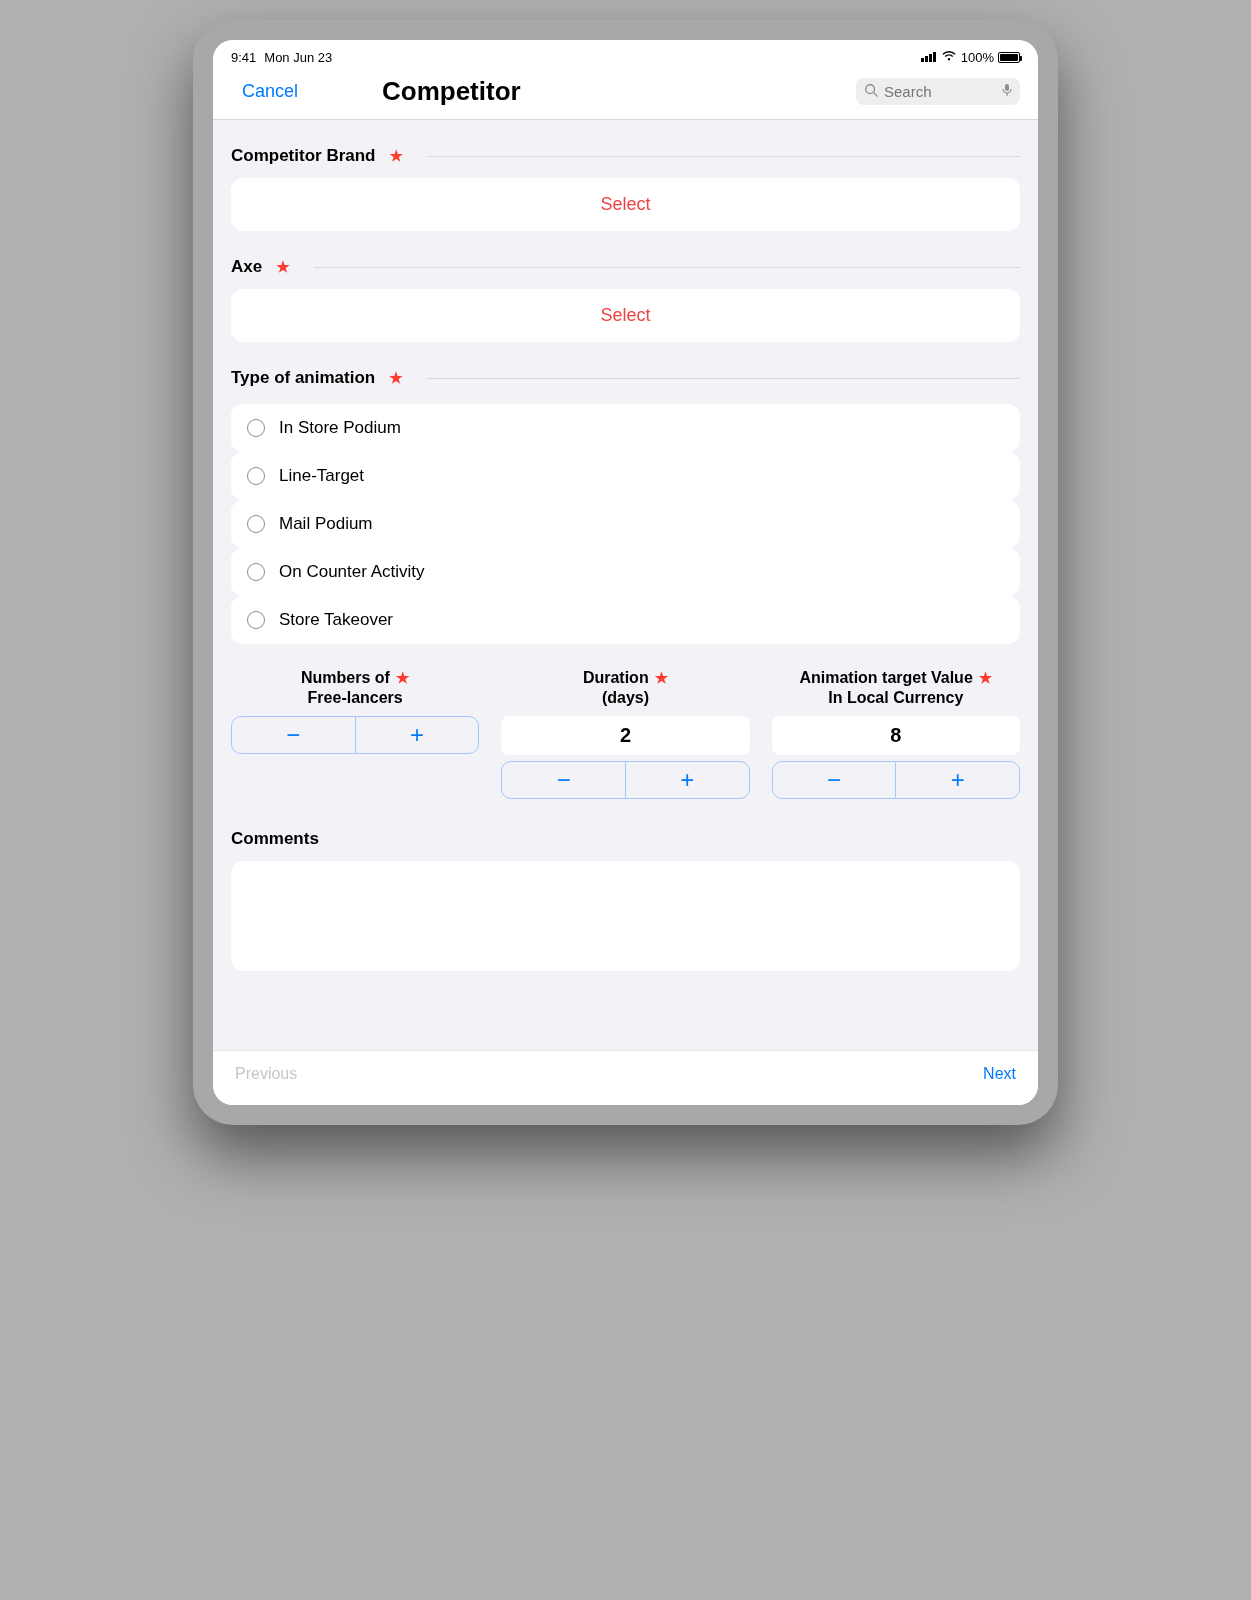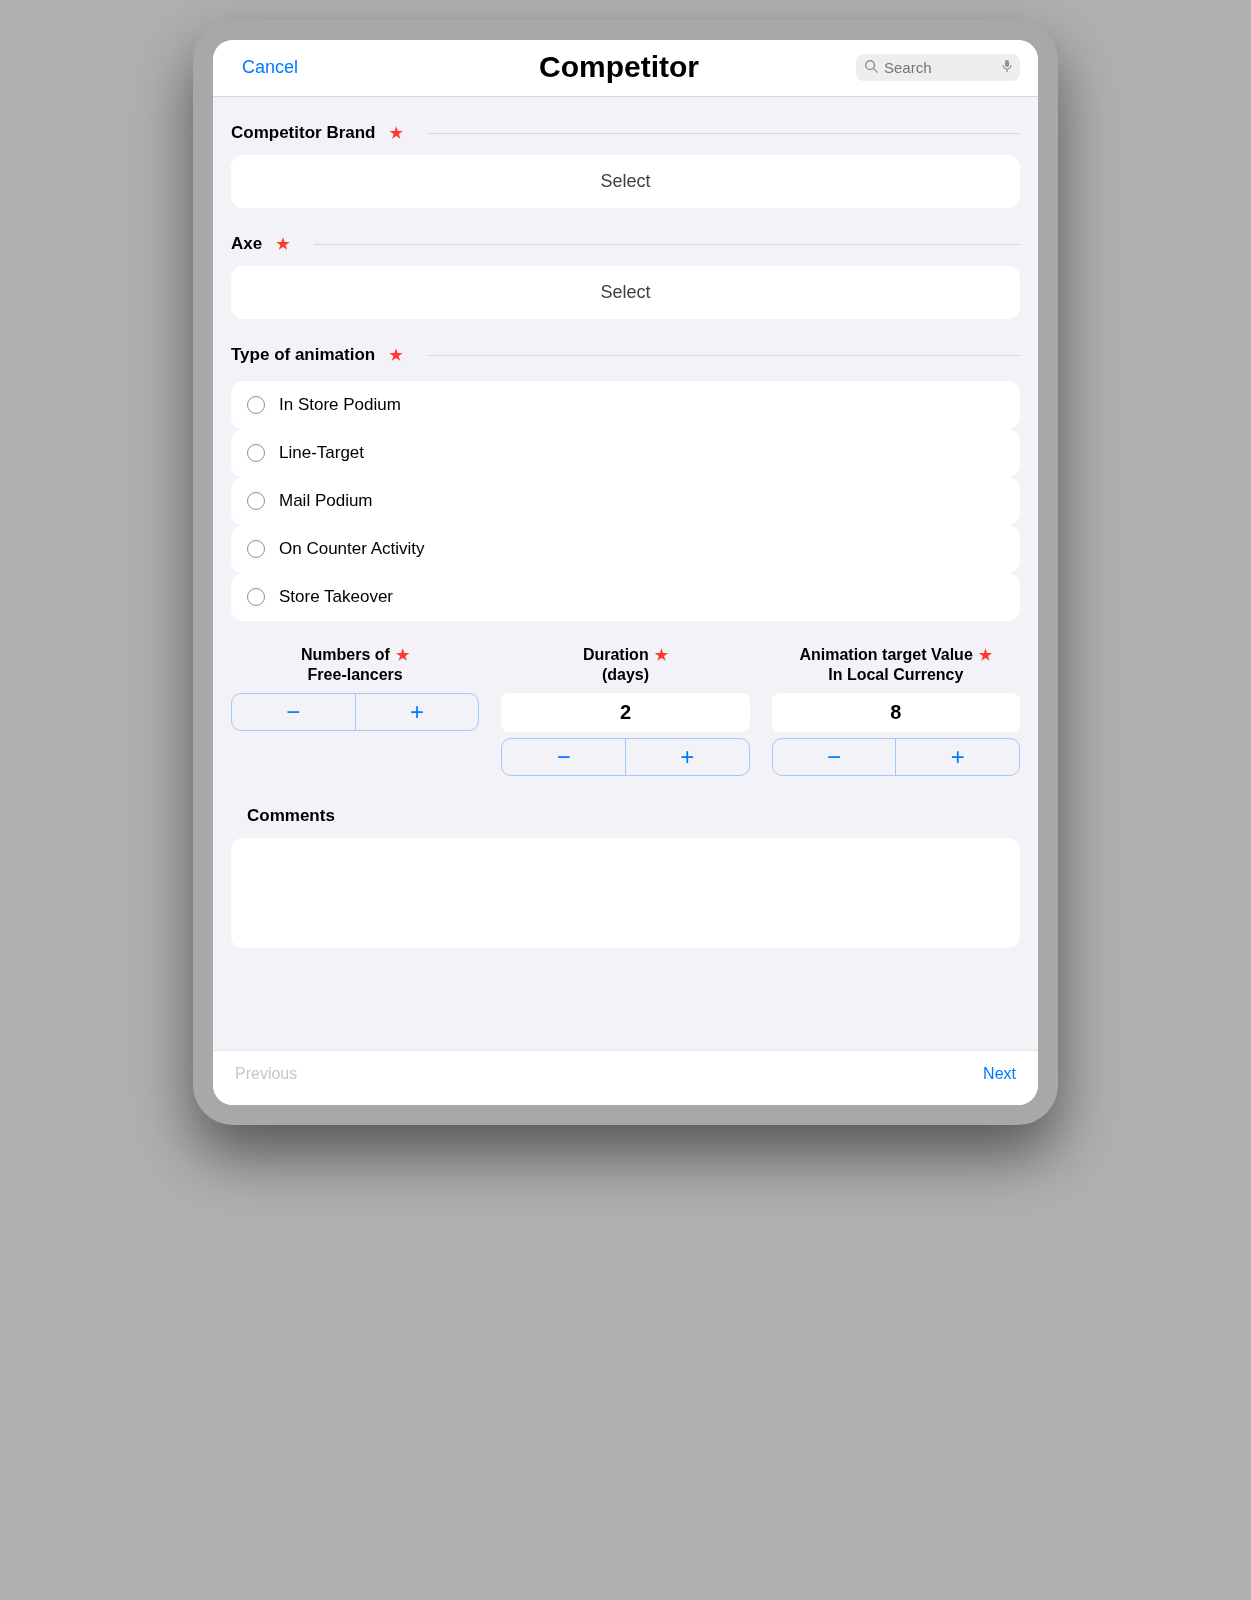--- a/index.html
+++ b/index.html
@@ -69,23 +69,22 @@
     border-bottom: 1px solid #d8d8dc;
     background: #fff;
   }
   .nav-cancel {
     color: #007aff;
     font-size: 18px;
     cursor: pointer;
     width: 140px;
   }
   .nav-title {
-    font-size: 30px;
+    font-size: 26px;
     font-weight: 700;
-    text-align: center;
     flex: 1;
   }
   .search-field {
     width: 164px;
     background: #eeeeef;
     border-radius: 8px;
     padding: 5px 8px;
     display: flex;
     align-items: center;
     gap: 6px;
@@ -124,21 +123,21 @@
     height: 1px;
     background: #d8d8dc;
     margin-left: 10px;
   }
   .required-star { color: #ff3b30; font-size: 15px; }
 
   .select-button {
     background: #fff;
     border-radius: 12px;
     text-align: center;
-    color: #404040;
+    color: #ef4444;
     font-size: 18px;
     padding: 16px;
     margin: 6px 0 18px 0;
     cursor: pointer;
   }
 
   .radio-list { display: flex; flex-direction: column; margin-top: 10px; margin-bottom: 18px;}
   .radio-item {
     background: #fff;
     border-radius: 12px;
@@ -191,20 +190,43 @@
   .footer .prev { color: #c6c6c8; cursor: default; }
   .footer .next { color: #007aff; font-weight: 500; cursor: pointer; }
 
 </style>
 </head>
 <body>
 
 <div class="device">
   <div class="screen">
 
+    <div class="status-bar">
+      <div class="status-left">
+        <span>9:41</span>
+        <span>Mon Jun 23</span>
+      </div>
+      <div class="status-right">
+        <span class="signal-bars">
+            <span></span>
+            <span></span>
+            <span></span>
+            <span></span>
+          </span>
+        <span>
+          <svg width="16" height="12" viewBox="0 0 16 12">
+              <path d="M8 10.5a1.2 1.2 0 100-2.4 1.2 1.2 0 000 2.4zm-3.2-3.4a4.7 4.7 0 016.4 0l1.1-1.1a6.3 6.3 0 00-8.6 0l1.1 1.1zm-2.3-2.3a8 8 0 0111 0l1.1-1.1a9.5 9.5 0 00-13.2 0l1.1 1.1z" fill="#000"></path>
+            </svg>
+        </span>
+        <span>100%</span>
+        <span class="battery">
+            <span class="fill"></span>
+          </span>
+      </div>
+    </div>
 
     <div class="nav-bar">
       <span class="nav-cancel">Cancel</span>
       <span class="nav-title">Competitor</span>
       <div class="search-field">
         <span>
           <svg width="14" height="14" viewBox="0 0 16 16" fill="none">
               <circle cx="7" cy="7" r="5" stroke="#8e8e93" stroke-width="1.6"></circle>
               <line x1="11" y1="11" x2="15" y2="15" stroke="#8e8e93" stroke-width="1.6" stroke-linecap="round"></line>
             </svg>
@@ -303,21 +325,21 @@
             <span>In Local Currency</span>
           </div>
           <div class="stepper-value">8</div>
           <div class="stepper-ctrl">
             <div class="stepper-btn">−</div>
             <div class="stepper-btn">+</div>
           </div>
         </div>
       </div>
 
-      <div class="section-label" style="margin-top:22px;margin-left:16px;">
+      <div class="section-label" style="margin-top:22px;">
         <span>Comments</span>
       </div>
       <div class="comments-box" contenteditable="true" style=""></div>
 
     </div>
 
     <div class="footer">
       <span class="prev">Previous</span>
       <span class="next">Next</span>
     </div>

